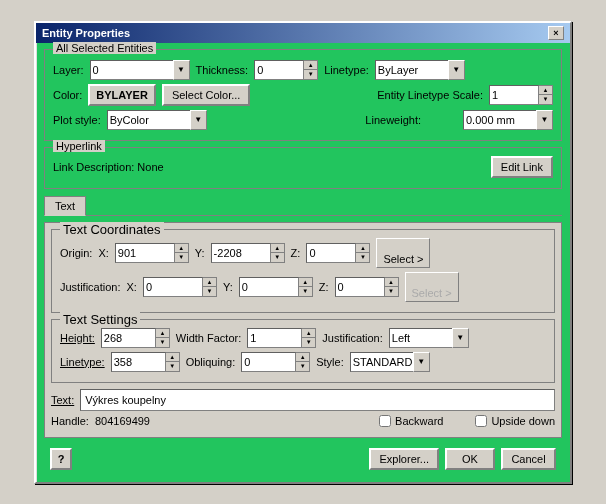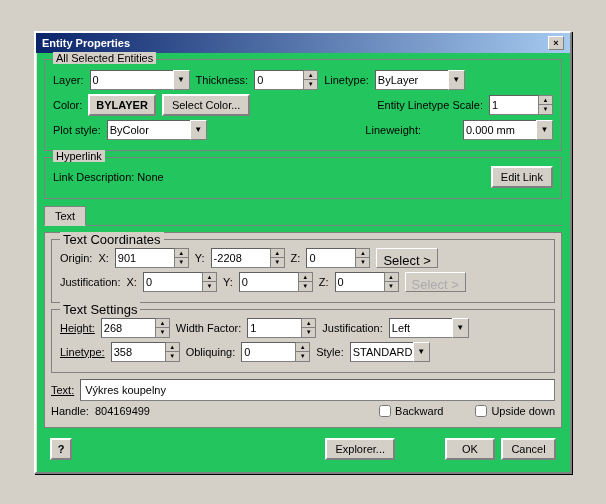--- a/index.html
+++ b/index.html
@@ -205,22 +205,22 @@
       padding: 0 3px;
       font-size: 13px;
     }
     .select-btn {
       background: #d4d0c8;
       border: 1px solid;
       border-top-color: #fff;
       border-left-color: #fff;
       border-right-color: #808080;
       border-bottom-color: #808080;
-      padding: 4px 6px;
-      font-size: 13px;
+      padding: 14px 6px;
+      font-size: 11px;
       cursor: pointer;
       height: 20px;
       color: #808080;
     }
     .select-btn.enabled {
       color: #000;
       border-top-color: #fff;
       border-left-color: #fff;
     }
     .hyperlink-row {
@@ -490,18 +490,18 @@
           </div>
         </div>
 
       </div>
     </div>
 
     <div class="bottom-bar">
       <button class="help-btn">?</button>
       <span class="spacer"></span>
       <button class="win-btn">Explorer...</button>
-      <button class="win-btn" style="min-width:50px;margin-left:44px;">OK</button>
+      <button class="win-btn" style="min-width:50px;">OK</button>
       <button class="win-btn" style="min-width:55px;">Cancel</button>
     </div>
 
   </div>
 </div>
 
 </body></html>

